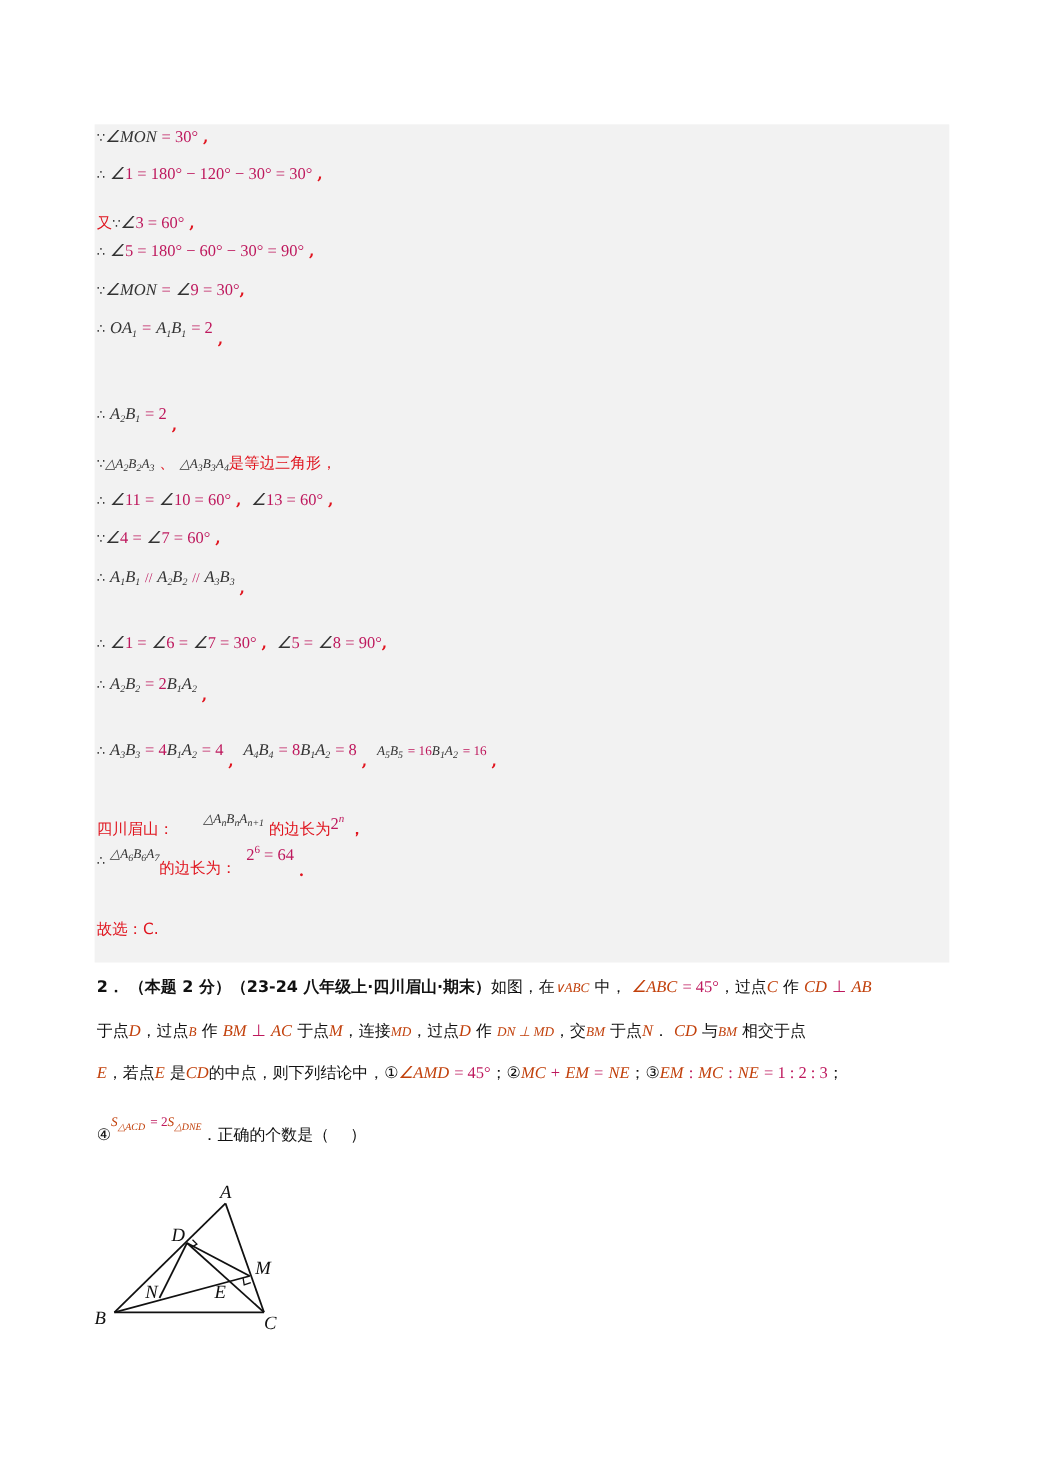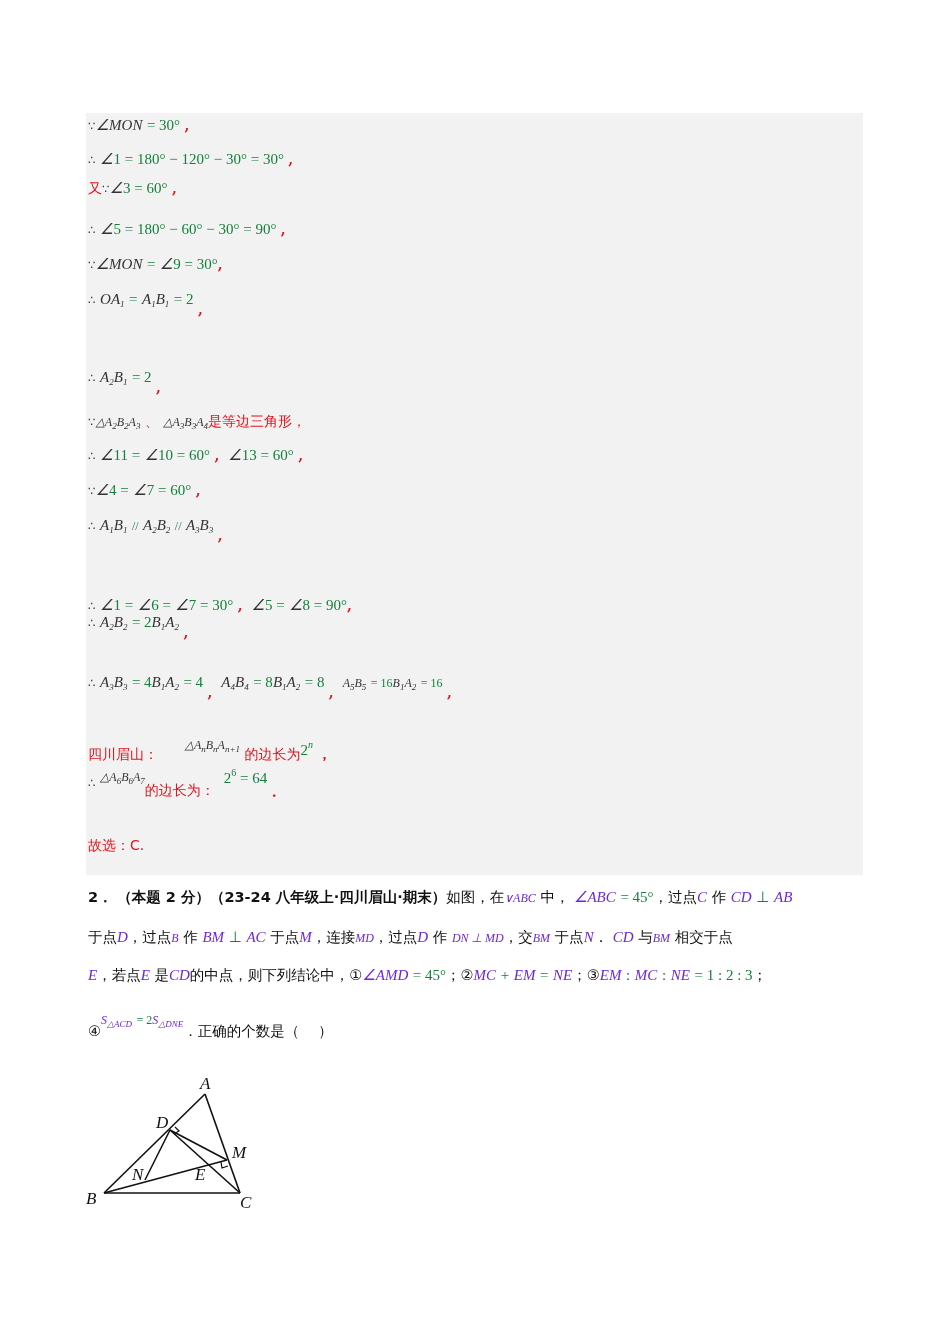--- a/index.html
+++ b/index.html
@@ -2,47 +2,47 @@
 <html><head>
 <meta charset="utf-8">
 <style>
   html, body { margin: 0; padding: 0; background: #ffffff; }
   body { width: 950px; height: 1344px; position: relative; overflow: hidden;
          font-family: "DejaVu Serif", serif; color: #222; }
   .sol-box { position: absolute; left: 86px; top: 113px; width: 777px; height: 762px;
              background: #f2f2f2; }
   .ln { position: absolute; left: 88px; white-space: nowrap; font-size: 14px; line-height: 18px; }
   .m { font-family: "Liberation Serif", serif; font-style: italic; color: #333; font-size: 15px; }
-  .mn { font-family: "Liberation Serif", serif; color: #15803d; font-size: 15px; text-align: center; }
+  .mn { font-family: "Liberation Serif", serif; color: #be185d; font-size: 15px; text-align: center; }
   .sm { font-size: 12px; }
   .red { color: #e0141e; font-family: "DejaVu Sans", sans-serif; font-size: 14px; }
   .punc { color: #e0141e; font-weight: bold; font-size: 14px; }
   .low { position: relative; top: 10px; }
   .sym { font-family: "DejaVu Sans", sans-serif; font-size: 12px; color: #333; }
   sub { font-size: 9px; vertical-align: -3px; }
   sup { font-size: 10px; vertical-align: 7px; }
   .q { position: absolute; left: 88px; white-space: nowrap; font-family: "DejaVu Sans", sans-serif;
        font-size: 14.5px; color: #111; }
-  .q .m { font-size: 15px; color: #6d28d9; text-align: center; }
+  .q .m { font-size: 15px; color: #c2410c; text-align: center; }
   .q .sm { font-size: 12px; }
   .bold { font-weight: bold; font-family: "DejaVu Sans", sans-serif; }
   .figure { position: absolute; left: 80px; top: 1065px; width: 200px; height: 150px; }
 </style>
 </head>
 <body>
 
 <div class="sol-box"></div>
 
 <div class="ln" style="top:116px">
   <span class="sym">∵</span><span class="m">∠MON</span> <span class="mn">= 30°</span> <span class="punc">,</span>
 </div>
 <div class="ln" style="top:150px">
   <span class="sym">∴</span> <span class="m">∠</span><span class="mn">1 = 180° − 120° − 30° = 30°</span> <span class="punc">,</span>
 </div>
-<div class="ln" style="top:179px">
+<div class="ln" style="top:194px">
   <span class="red">又</span><span class="sym">∵</span><span class="m">∠</span><span class="mn">3 = 60°</span> <span class="punc">,</span>
 </div>
 <div class="ln" style="top:220px">
   <span class="sym">∴</span> <span class="m">∠</span><span class="mn">5 = 180° − 60° − 30° = 90°</span> <span class="punc">,</span>
 </div>
 <div class="ln" style="top:255px">
   <span class="sym">∵</span><span class="m">∠MON</span> <span class="mn">=</span> <span class="m">∠</span><span class="mn">9 = 30°</span><span class="punc">,</span>
 </div>
 <div class="ln" style="top:290px">
   <span class="sym">∴</span> <span class="m">OA<sub>1</sub></span> <span class="mn">=</span> <span class="m">A<sub>1</sub>B<sub>1</sub></span> <span class="mn">= 2</span> <span class="punc low">,</span>
@@ -55,21 +55,21 @@
 </div>
 <div class="ln" style="top:446px">
   <span class="sym">∴</span> <span class="m">∠</span><span class="mn">11 =</span> <span class="m">∠</span><span class="mn">10 = 60°</span> <span class="punc">,</span>&nbsp; <span class="m">∠</span><span class="mn">13 = 60°</span> <span class="punc">,</span>
 </div>
 <div class="ln" style="top:481px">
   <span class="sym">∵</span><span class="m">∠</span><span class="mn">4 =</span> <span class="m">∠</span><span class="mn">7 = 60°</span> <span class="punc">,</span>
 </div>
 <div class="ln" style="top:516px">
   <span class="sym">∴</span> <span class="m">A<sub>1</sub>B<sub>1</sub></span> <span class="mn sm">//</span> <span class="m">A<sub>2</sub>B<sub>2</sub></span> <span class="mn sm">//</span> <span class="m">A<sub>3</sub>B<sub>3</sub></span> <span class="punc low">,</span>
 </div>
-<div class="ln" style="top:596px">
+<div class="ln" style="top:576px">
   <span class="sym">∴</span> <span class="m">∠</span><span class="mn">1 =</span> <span class="m">∠</span><span class="mn">6 =</span> <span class="m">∠</span><span class="mn">7 = 30°</span> <span class="punc">,</span>&nbsp; <span class="m">∠</span><span class="mn">5 =</span> <span class="m">∠</span><span class="mn">8 = 90°</span><span class="punc">,</span>
 </div>
 <div class="ln" style="top:613px">
   <span class="sym">∴</span> <span class="m">A<sub>2</sub>B<sub>2</sub></span> <span class="mn">= 2</span><span class="m">B<sub>1</sub>A<sub>2</sub></span> <span class="punc low">,</span>
 </div>
 <div class="ln" style="top:673px">
   <span class="sym">∴</span> <span class="m">A<sub>3</sub>B<sub>3</sub></span> <span class="mn">= 4</span><span class="m">B<sub>1</sub>A<sub>2</sub></span> <span class="mn">= 4</span> <span class="punc low">,</span>&nbsp; <span class="m">A<sub>4</sub>B<sub>4</sub></span> <span class="mn">= 8</span><span class="m">B<sub>1</sub>A<sub>2</sub></span> <span class="mn">= 8</span> <span class="punc low">,</span>&nbsp; <span class="m sm">A<sub>5</sub>B<sub>5</sub></span> <span class="mn sm">= 16</span><span class="m sm">B<sub>1</sub>A<sub>2</sub></span> <span class="mn sm">= 16</span> <span class="punc low">,</span>
 </div>
 <div class="ln" style="top:740px">
   <span class="red">四川眉山：</span>&nbsp;&nbsp;&nbsp;&nbsp;&nbsp;&nbsp;<span class="m sm" style="position:relative;top:-10px">△A<sub>n</sub>B<sub>n</sub>A<sub>n+1</sub></span> <span class="red">的边长为</span><span class="mn" style="position:relative;top:-4px">2<sup><i>n</i></sup></span> <span class="punc">，</span>

